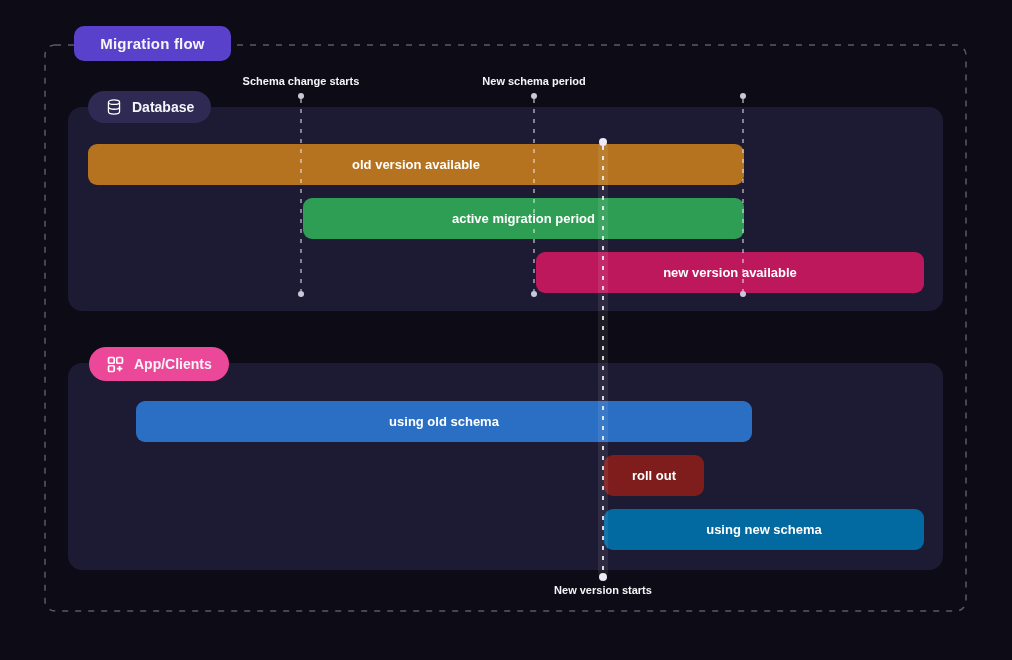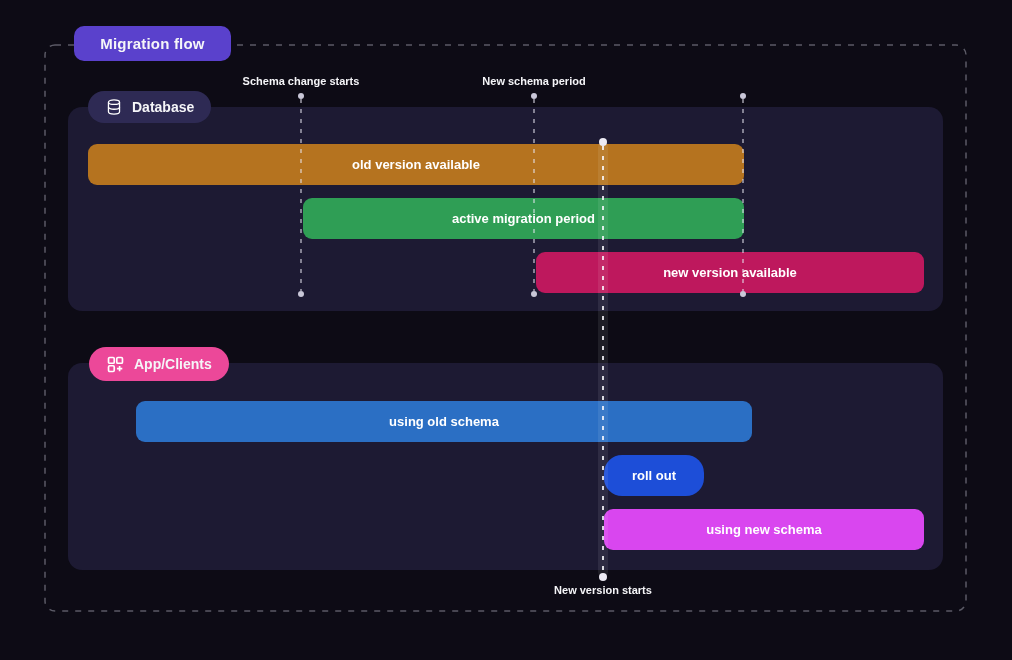--- a/index.html
+++ b/index.html
@@ -138,24 +138,24 @@
         <rect x="3.2" y="13.6" width="7.2" height="7.2" rx="1.4"></rect>
         <path d="M17.2 13.8 v6.8 M13.8 17.2 h6.8"></path>
       </svg>
     </span>
     <span>App/Clients</span>
   </div>
 
   <div class="bar bar-usingold" style="background: rgb(43, 111, 196);">
     <span>using old schema</span>
   </div>
-  <div class="bar bar-rollout" style="background: #1d4ed8; border-radius: 18px;">
+  <div class="bar bar-rollout" style="background: #7f1d1d;">
     <span>roll out</span>
   </div>
-  <div class="bar bar-usingnew" style="background: #d946ef; justify-content: center;">
+  <div class="bar bar-usingnew" style="background: #0369a1; justify-content: center;">
     <span>using new schema</span>
   </div>
 
   <div class="deploy-band"></div>
   <div class="deploy-line"></div>
   <div class="dot dot-deploy dot-dt"></div>
   <div class="dot dot-deploy dot-db"></div>
   <div class="deploy-label">New version starts</div>
 
 </div>

